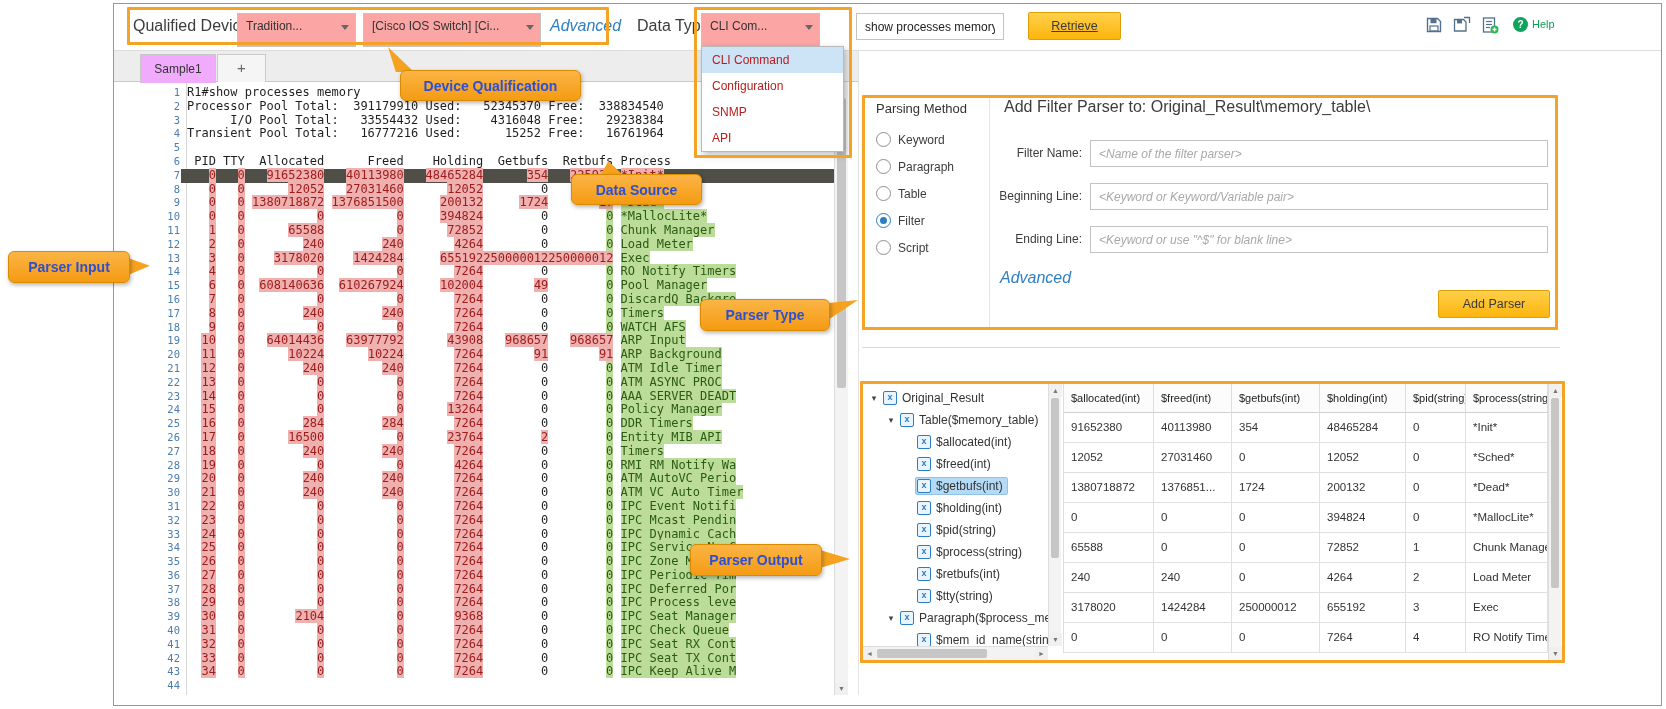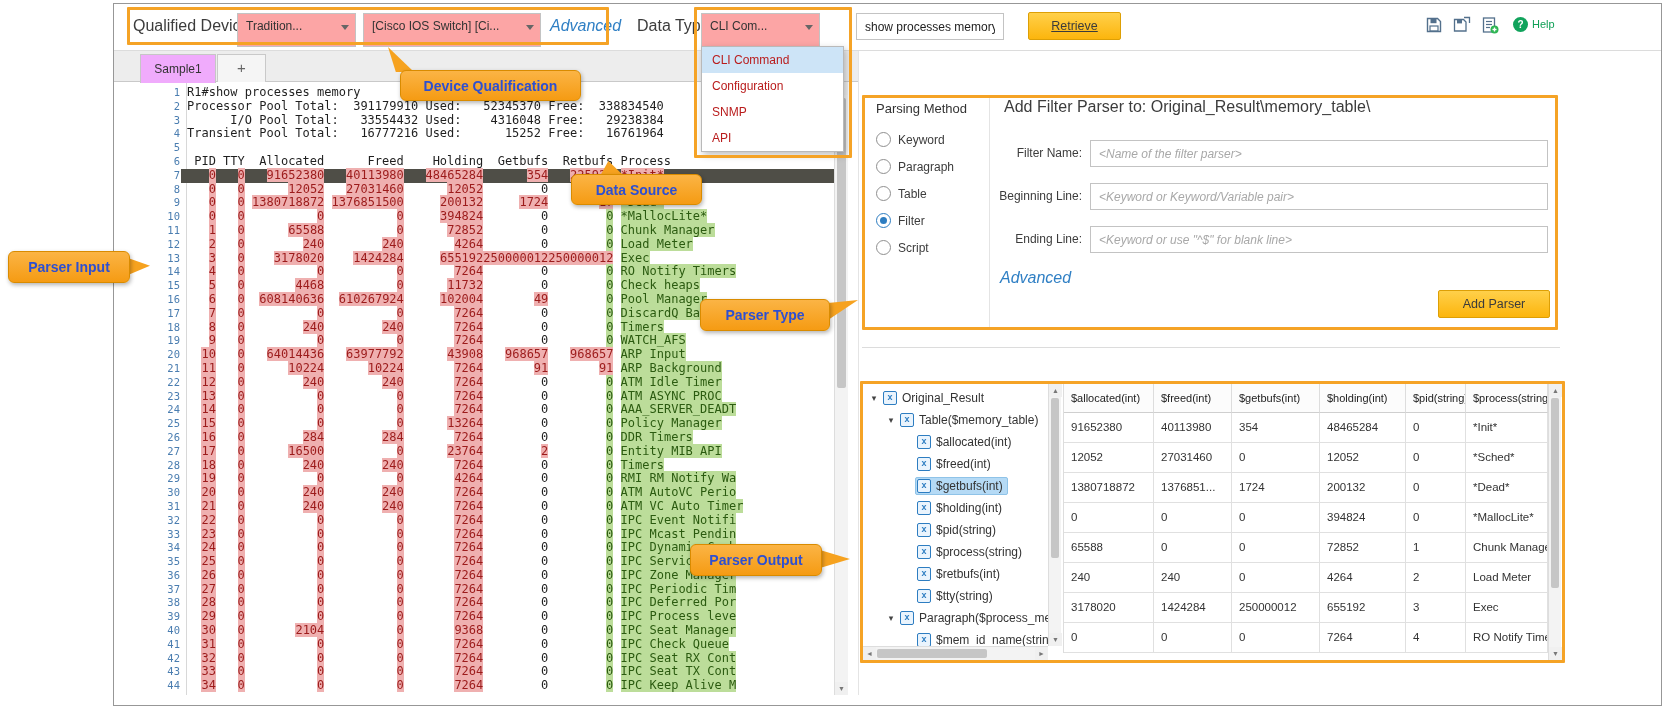--- a/index.html
+++ b/index.html
@@ -203,21 +203,20 @@
         <div class="ed-line"><span></span></div>
         <div class="ed-line"><span> PID TTY  Allocated      Freed    Holding  Getbufs  Retbufs Process</span></div>
         <div class="ed-line sel"><span>   </span><span class="hr">0</span><span>   </span><span class="hr">0</span><span>   </span><span class="hr">91652380</span><span>   </span><span class="hr">40113980</span><span>   </span><span class="hr">48465284</span><span>      </span><span class="hr">354</span><span>   </span><span class="hr">225920</span><span> </span><span class="hr">*Init*</span></div>
         <div class="ed-line"><span>   </span><span class="hr">0</span><span>   </span><span class="hr">0</span><span>      </span><span class="hr">12052</span><span>   </span><span class="hr">27031460</span><span>      </span><span class="hr">12052</span><span>        </span><span>0</span><span>        </span><span class="hg">0</span><span> </span><span class="hg">*Sched*</span></div>
         <div class="ed-line"><span>   </span><span class="hr">0</span><span>   </span><span class="hr">0</span><span> </span><span class="hr">1380718872</span><span> </span><span class="hr">1376851500</span><span>     </span><span class="hr">200132</span><span>     </span><span class="hr">1724</span><span>       </span><span class="hr">17</span><span> </span><span class="hg">*Dead*</span></div>
         <div class="ed-line"><span>   </span><span class="hr">0</span><span>   </span><span class="hr">0</span><span>          </span><span class="hr">0</span><span>          </span><span class="hr">0</span><span>     </span><span class="hr">394824</span><span>        </span><span>0</span><span>        </span><span class="hg">0</span><span> </span><span class="hg">*MallocLite*</span></div>
         <div class="ed-line"><span>   </span><span class="hr">1</span><span>   </span><span class="hr">0</span><span>      </span><span class="hr">65588</span><span>          </span><span class="hr">0</span><span>      </span><span class="hr">72852</span><span>        </span><span>0</span><span>        </span><span class="hg">0</span><span> </span><span class="hg">Chunk Manager</span></div>
         <div class="ed-line"><span>   </span><span class="hr">2</span><span>   </span><span class="hr">0</span><span>        </span><span class="hr">240</span><span>        </span><span class="hr">240</span><span>       </span><span class="hr">4264</span><span>        </span><span>0</span><span>        </span><span class="hg">0</span><span> </span><span class="hg">Load Meter</span></div>
         <div class="ed-line"><span>   </span><span class="hr">3</span><span>   </span><span class="hr">0</span><span>    </span><span class="hr">3178020</span><span>    </span><span class="hr">1424284</span><span>     </span><span class="hr">655192</span><span class="hr">250000012</span><span class="hr">250000012</span><span> </span><span class="hg">Exec</span></div>
         <div class="ed-line"><span>   </span><span class="hr">4</span><span>   </span><span class="hr">0</span><span>          </span><span class="hr">0</span><span>          </span><span class="hr">0</span><span>       </span><span class="hr">7264</span><span>        </span><span>0</span><span>        </span><span class="hg">0</span><span> </span><span class="hg">RO Notify Timers</span></div>
-        <div class="ed-line"><span>   </span><span class="hr">5</span><span>   </span><span class="hr">0</span><span>       </span><span class="hr">4468</span><span>          </span><span class="hr">0</span><span>      </span><span class="hr">11732</span><span>        </span><span>0</span><span>        </span><span class="hg">0</span><span> </span><span class="hg">Check heaps</span></div>
         <div class="ed-line"><span>   </span><span class="hr">6</span><span>   </span><span class="hr">0</span><span>  </span><span class="hr">608140636</span><span>  </span><span class="hr">610267924</span><span>     </span><span class="hr">102004</span><span>       </span><span class="hr">49</span><span>        </span><span class="hg">0</span><span> </span><span class="hg">Pool Manager</span></div>
         <div class="ed-line"><span>   </span><span class="hr">7</span><span>   </span><span class="hr">0</span><span>          </span><span class="hr">0</span><span>          </span><span class="hr">0</span><span>       </span><span class="hr">7264</span><span>        </span><span>0</span><span>        </span><span class="hg">0</span><span> </span><span class="hg">DiscardQ Backgro</span></div>
         <div class="ed-line"><span>   </span><span class="hr">8</span><span>   </span><span class="hr">0</span><span>        </span><span class="hr">240</span><span>        </span><span class="hr">240</span><span>       </span><span class="hr">7264</span><span>        </span><span>0</span><span>        </span><span class="hg">0</span><span> </span><span class="hg">Timers</span></div>
         <div class="ed-line"><span>   </span><span class="hr">9</span><span>   </span><span class="hr">0</span><span>          </span><span class="hr">0</span><span>          </span><span class="hr">0</span><span>       </span><span class="hr">7264</span><span>        </span><span>0</span><span>        </span><span class="hg">0</span><span> </span><span class="hg">WATCH_AFS</span></div>
         <div class="ed-line"><span>  </span><span class="hr">10</span><span>   </span><span class="hr">0</span><span>   </span><span class="hr">64014436</span><span>   </span><span class="hr">63977792</span><span>      </span><span class="hr">43908</span><span>   </span><span class="hr">968657</span><span>   </span><span class="hr">968657</span><span> </span><span class="hg">ARP Input</span></div>
         <div class="ed-line"><span>  </span><span class="hr">11</span><span>   </span><span class="hr">0</span><span>      </span><span class="hr">10224</span><span>      </span><span class="hr">10224</span><span>       </span><span class="hr">7264</span><span>       </span><span class="hr">91</span><span>       </span><span class="hr">91</span><span> </span><span class="hg">ARP Background</span></div>
         <div class="ed-line"><span>  </span><span class="hr">12</span><span>   </span><span class="hr">0</span><span>        </span><span class="hr">240</span><span>        </span><span class="hr">240</span><span>       </span><span class="hr">7264</span><span>        </span><span>0</span><span>        </span><span class="hg">0</span><span> </span><span class="hg">ATM Idle Timer</span></div>
         <div class="ed-line"><span>  </span><span class="hr">13</span><span>   </span><span class="hr">0</span><span>          </span><span class="hr">0</span><span>          </span><span class="hr">0</span><span>       </span><span class="hr">7264</span><span>        </span><span>0</span><span>        </span><span class="hg">0</span><span> </span><span class="hg">ATM ASYNC PROC</span></div>
         <div class="ed-line"><span>  </span><span class="hr">14</span><span>   </span><span class="hr">0</span><span>          </span><span class="hr">0</span><span>          </span><span class="hr">0</span><span>       </span><span class="hr">7264</span><span>        </span><span>0</span><span>        </span><span class="hg">0</span><span> </span><span class="hg">AAA_SERVER_DEADT</span></div>
         <div class="ed-line"><span>  </span><span class="hr">15</span><span>   </span><span class="hr">0</span><span>          </span><span class="hr">0</span><span>          </span><span class="hr">0</span><span>      </span><span class="hr">13264</span><span>        </span><span>0</span><span>        </span><span class="hg">0</span><span> </span><span class="hg">Policy Manager</span></div>

